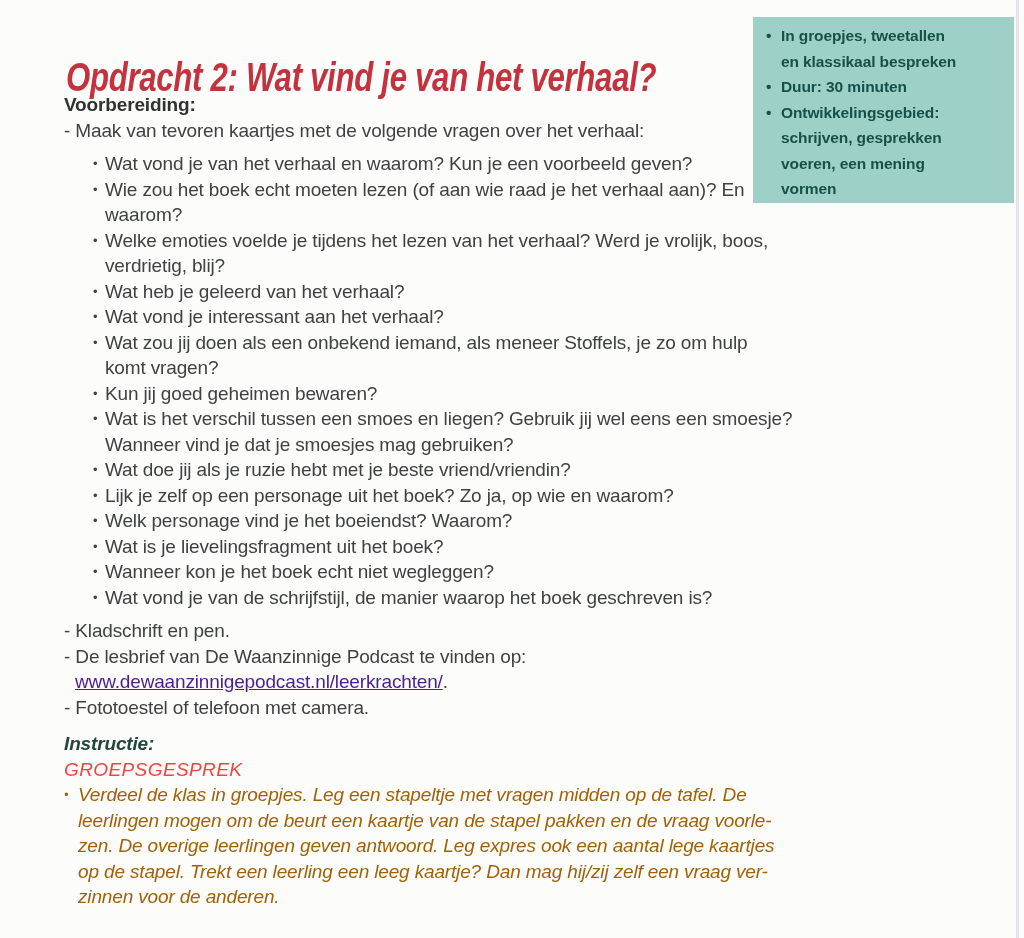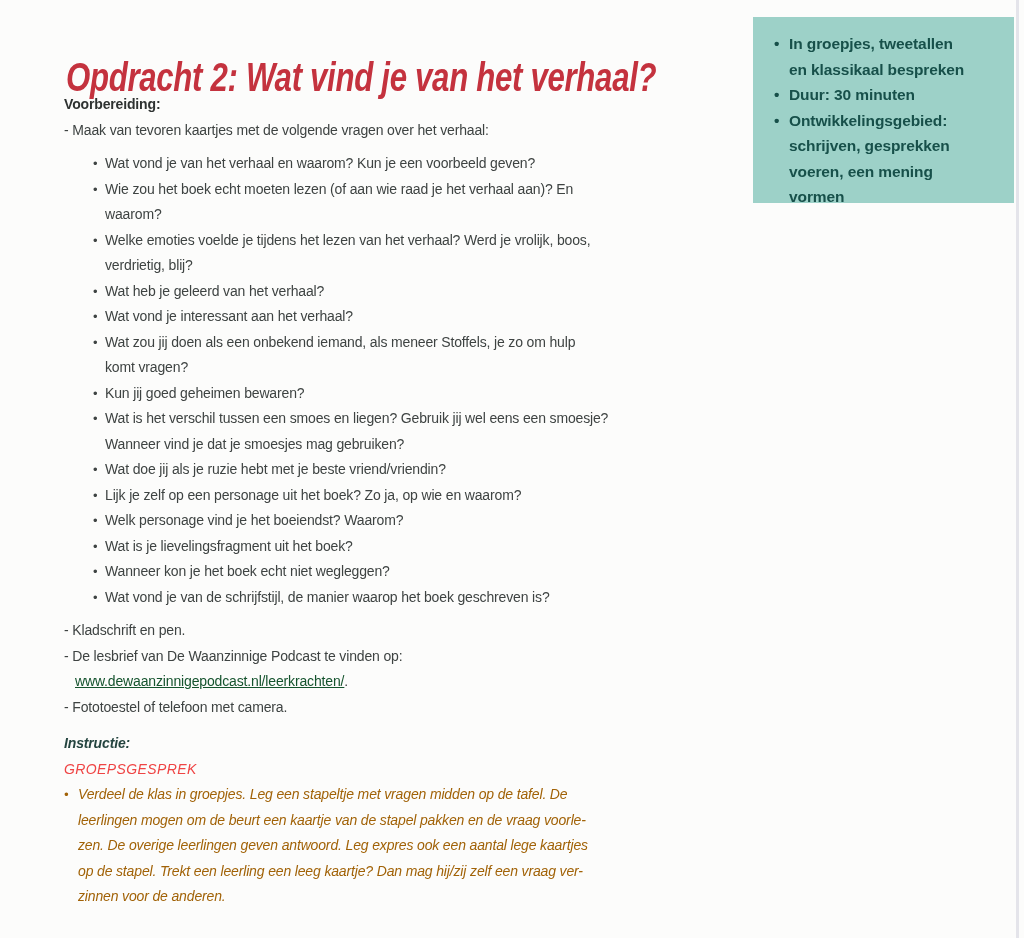--- a/index.html
+++ b/index.html
@@ -18,45 +18,45 @@
     position:absolute; left:66px; top:28px;
     font-size:40px; font-weight:bold; font-style:italic;
     color:#c4323e; white-space:nowrap; letter-spacing:-0.4px;
     transform:scaleX(0.78); transform-origin:left top;
   }
   
   .infobox {
     position:absolute; left:753px; top:17px; width:261px; height:186px;
     background:#9dd1c8; box-sizing:border-box; padding:6px 10px 0 10px;
   }
-  .infobox ul { margin:8px; padding:0; list-style:none; }
+  .infobox ul { margin:0; padding:0; list-style:none; }
   .infobox li {
     position:relative; padding-left:18px;
     font-weight:bold; font-size:15.5px; line-height:25.5px;
     color:#17504a; white-space:pre-line; letter-spacing:-0.1px;
   }
   .infobox li::before { content:"•"; position:absolute; left:3px; top:0; }
   
   .main {
     position:absolute; left:64px; top:92px; width:760px;
-    font-size:14px; line-height:25.5px; color:#3e4342; letter-spacing:-0.15px;
+    font-size:19px; line-height:25.5px; color:#3e4342; letter-spacing:-0.15px;
   }
   .heading { font-weight:bold; color:#2e3231; }
   .heading.instr { color:#24443f; }
   ul.questions { list-style:none; margin:8px; padding:0 0 0 21px; }
   ul.questions li {
     position:relative; padding-left:12px; white-space:pre-line;
   }
   ul.questions li::before {
     content:"•"; position:absolute; left:0; top:0; font-size:13px;
   }
   .material { white-space:pre-line; }
   .linkline { margin-left:11px; }
   .linkline a {
-    color:#14532d; text-decoration:underline; cursor:pointer;
+    color:#4c1d95; text-decoration:underline; cursor:pointer;
   }
   .linkline .suffix { color:#3e4342; }
   .instr-block { margin-top:11px;font-style:italic; }
   .subheading { color:#ef4444; letter-spacing:0.4px; }
   .instr-item {
     position:relative; padding-left:14px; color:#a16207; white-space:pre-line;
   }
   .instr-item::before {
     content:"•"; position:absolute; left:0; top:0; font-size:13px;
   }

